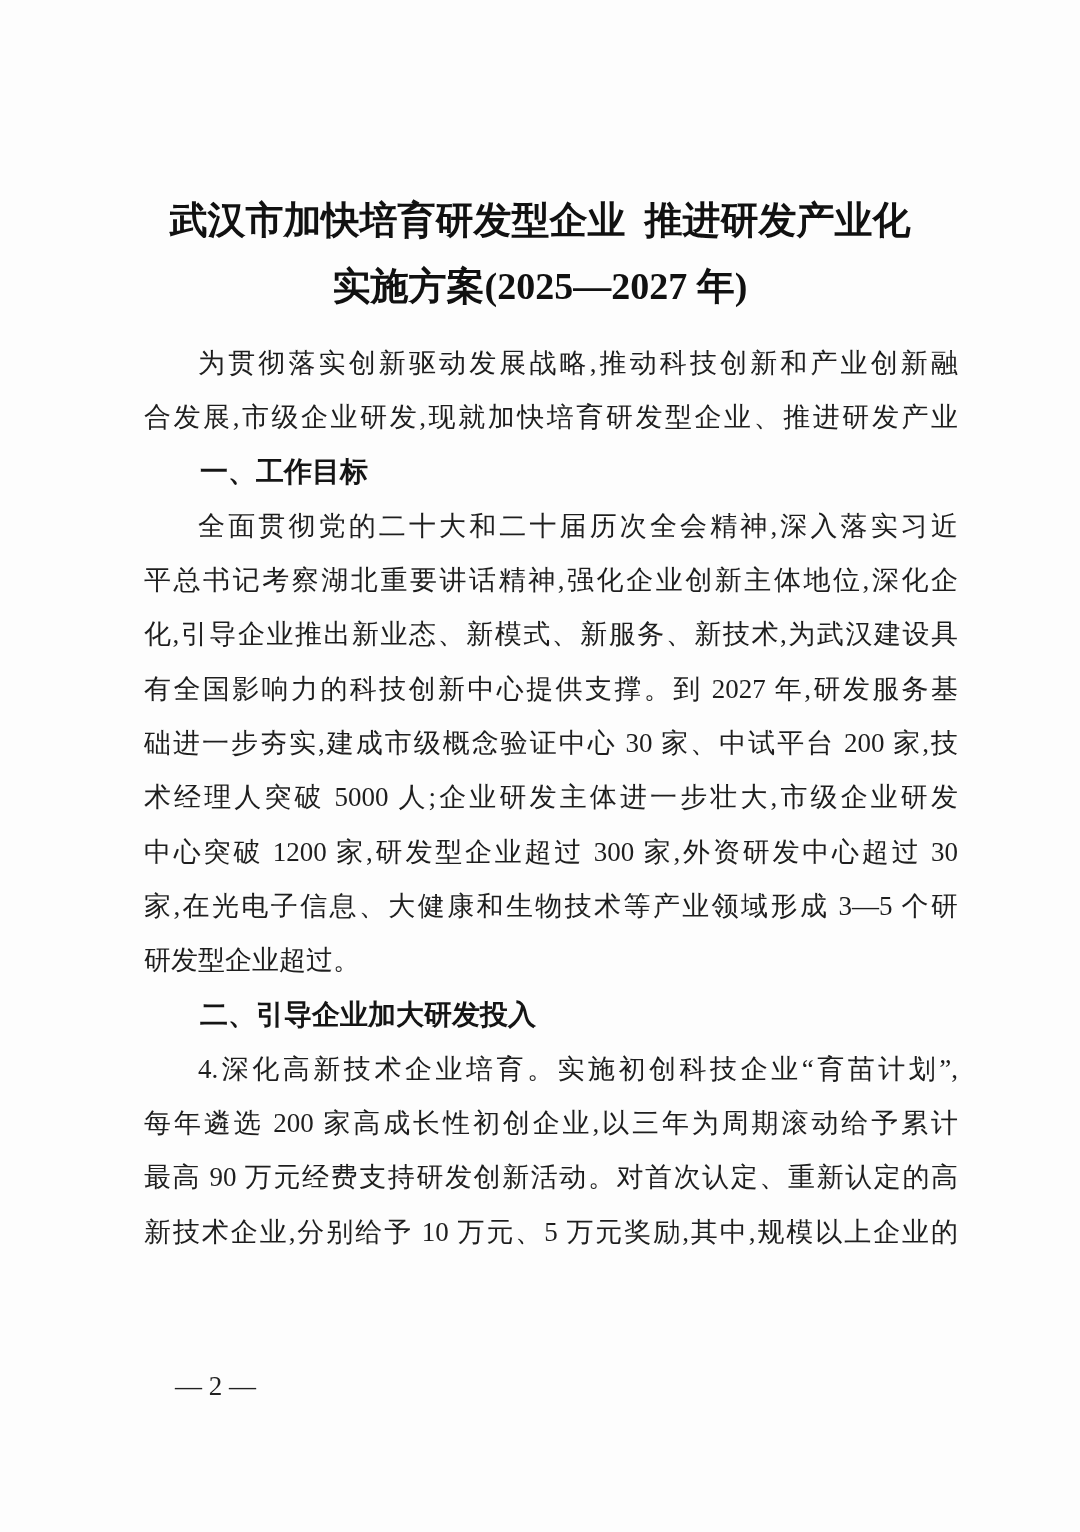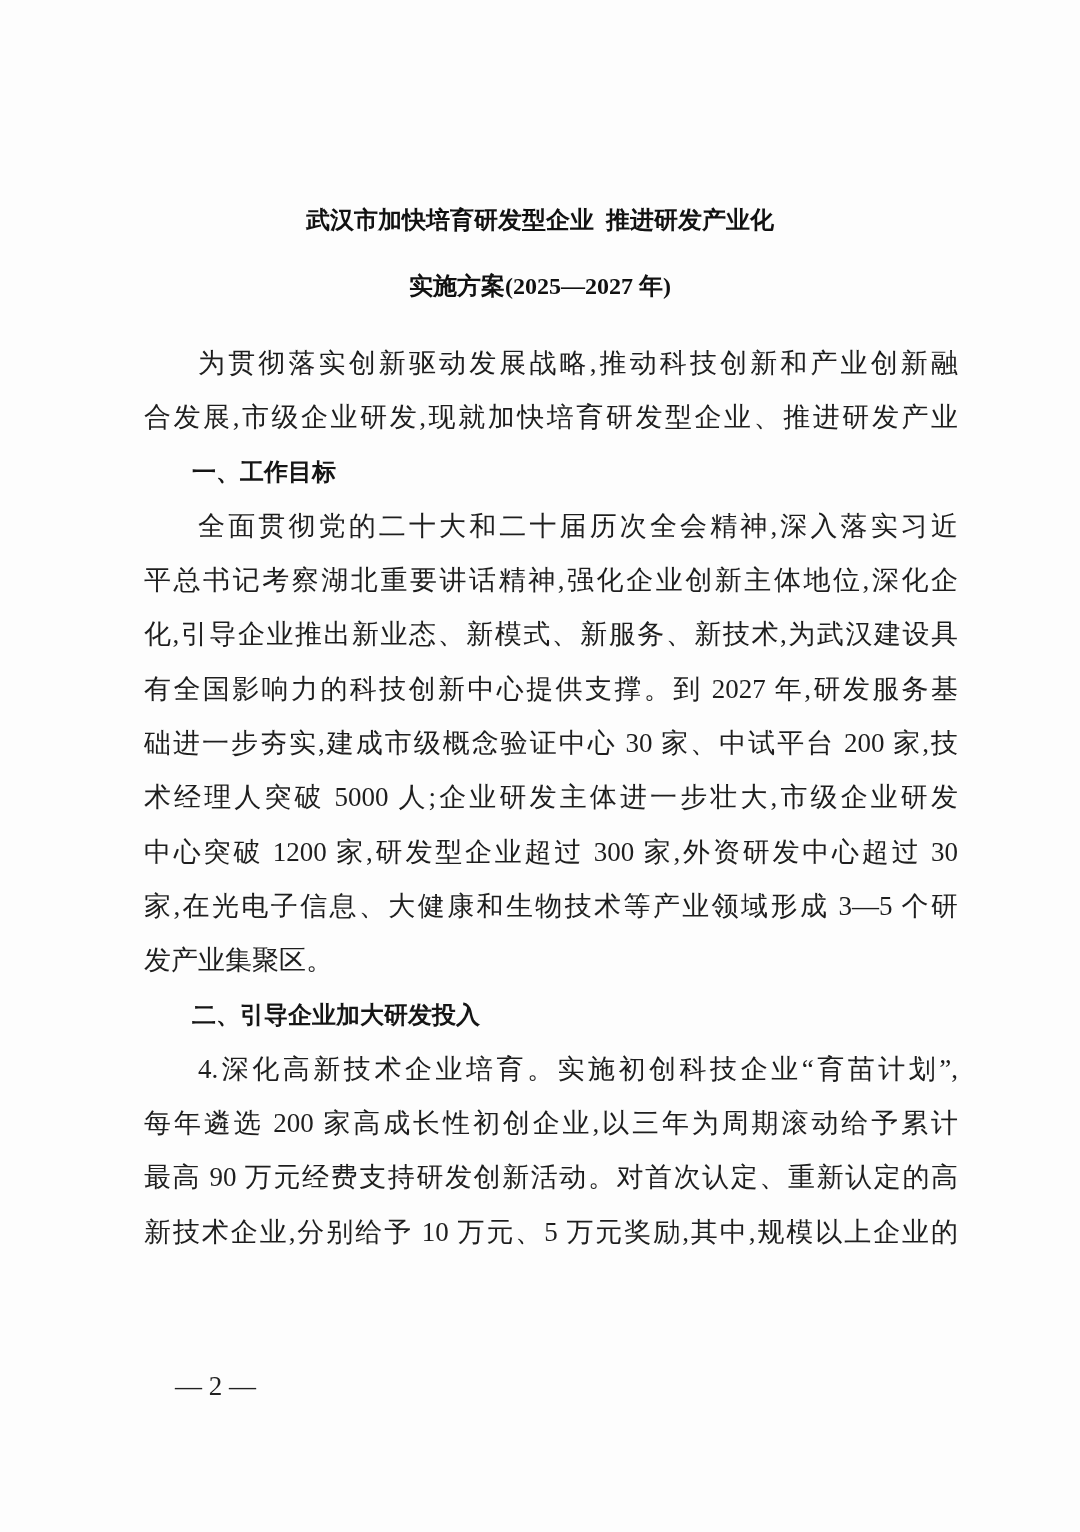--- a/index.html
+++ b/index.html
@@ -17,21 +17,21 @@
     color: #1c1c1c;
   }
   .title-block {
     position: absolute;
     top: 187px;
     left: 0;
     width: 100%;
     text-align: center;
     font-family: "Liberation Serif", "DejaVu Serif", serif;
     font-weight: 700;
-    font-size: 24px;
+    font-size: 38px;
     line-height: 66px;
     color: #111;
   }
   .body-block {
     position: absolute;
     left: 144px;
     top: 336px;
     width: 814px;
     font-family: "Liberation Serif", "DejaVu Serif", serif;
     font-size: 27px;
@@ -45,21 +45,21 @@
   .line.indent {
     text-indent: 2em;
   }
   .line.j {
     text-align: justify;
     text-align-last: justify;
   }
   .line.heading {
     font-family: "Liberation Sans", "DejaVu Sans", sans-serif;
     font-weight: 700;
-    font-size: 24px;
+    font-size: 28px;
     text-align: left;
     text-align-last: left;
     color: #151515;
   }
   .page-footer {
     position: absolute;
     left: 175px;
     top: 1370px;
     font-family: "Liberation Serif", "DejaVu Serif", serif;
     font-size: 27px;
@@ -82,21 +82,21 @@
       <div class="line j">合发展,市级企业研发,现就加快培育研发型企业、推进研发产业</div>
       <div class="line heading indent">一、工作目标</div>
       <div class="line indent j">全面贯彻党的二十大和二十届历次全会精神,深入落实习近</div>
       <div class="line j">平总书记考察湖北重要讲话精神,强化企业创新主体地位,深化企</div>
       <div class="line j">化,引导企业推出新业态、新模式、新服务、新技术,为武汉建设具</div>
       <div class="line j">有全国影响力的科技创新中心提供支撑。到 2027 年,研发服务基</div>
       <div class="line j">础进一步夯实,建成市级概念验证中心 30 家、中试平台 200 家,技</div>
       <div class="line j">术经理人突破 5000 人;企业研发主体进一步壮大,市级企业研发</div>
       <div class="line j">中心突破 1200 家,研发型企业超过 300 家,外资研发中心超过 30</div>
       <div class="line j">家,在光电子信息、大健康和生物技术等产业领域形成 3—5 个研</div>
-      <div class="line">发产业集聚区。</div>
+      <div class="line">研发型企业超过。</div>
       <div class="line heading indent">二、引导企业加大研发投入</div>
       <div class="line indent j">4.深化高新技术企业培育。实施初创科技企业“育苗计划”,</div>
       <div class="line j">每年遴选 200 家高成长性初创企业,以三年为周期滚动给予累计</div>
       <div class="line j">最高 90 万元经费支持研发创新活动。对首次认定、重新认定的高</div>
       <div class="line j">新技术企业,分别给予 10 万元、5 万元奖励,其中,规模以上企业的</div>
     </main>
 
   <footer class="page-footer">
     <span>— 2 —</span>
   </footer>

